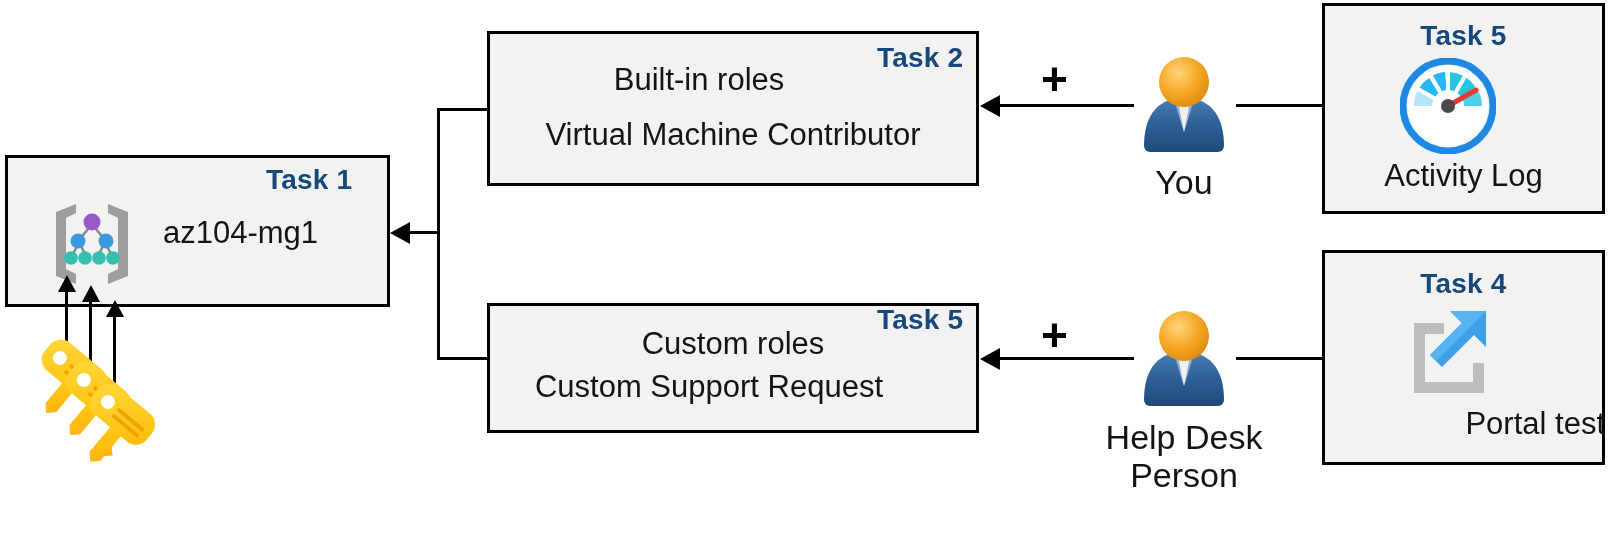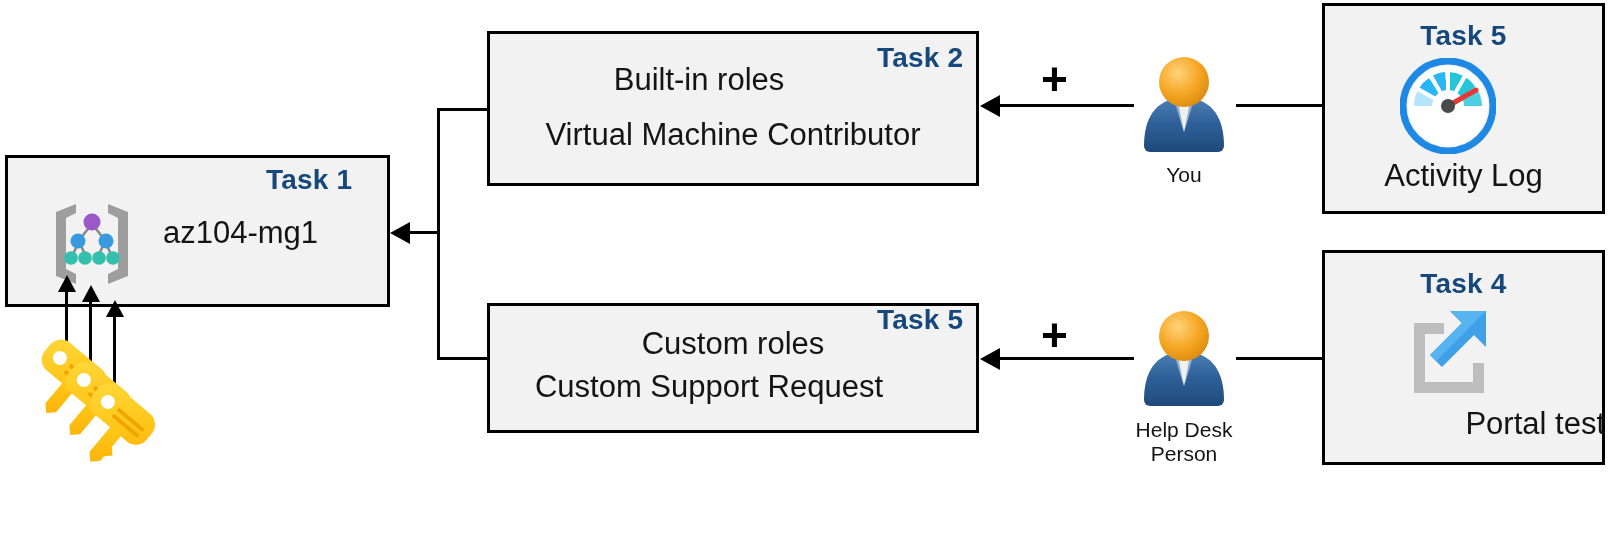--- a/index.html
+++ b/index.html
@@ -86,21 +86,21 @@
     line-height: 1;
     font-family: "Liberation Sans", sans-serif;
   }
 
   
   .person {
     position: absolute;
   }
   .person-caption {
     position: absolute;
-    font-size: 21px;
+    font-size: 34px;
     color: #141414;
     text-align: center;
     white-space: pre;
     line-height: 1.12;
   }
 
   
   .icon-wrap { position: absolute; }
 </style>
 </head>

